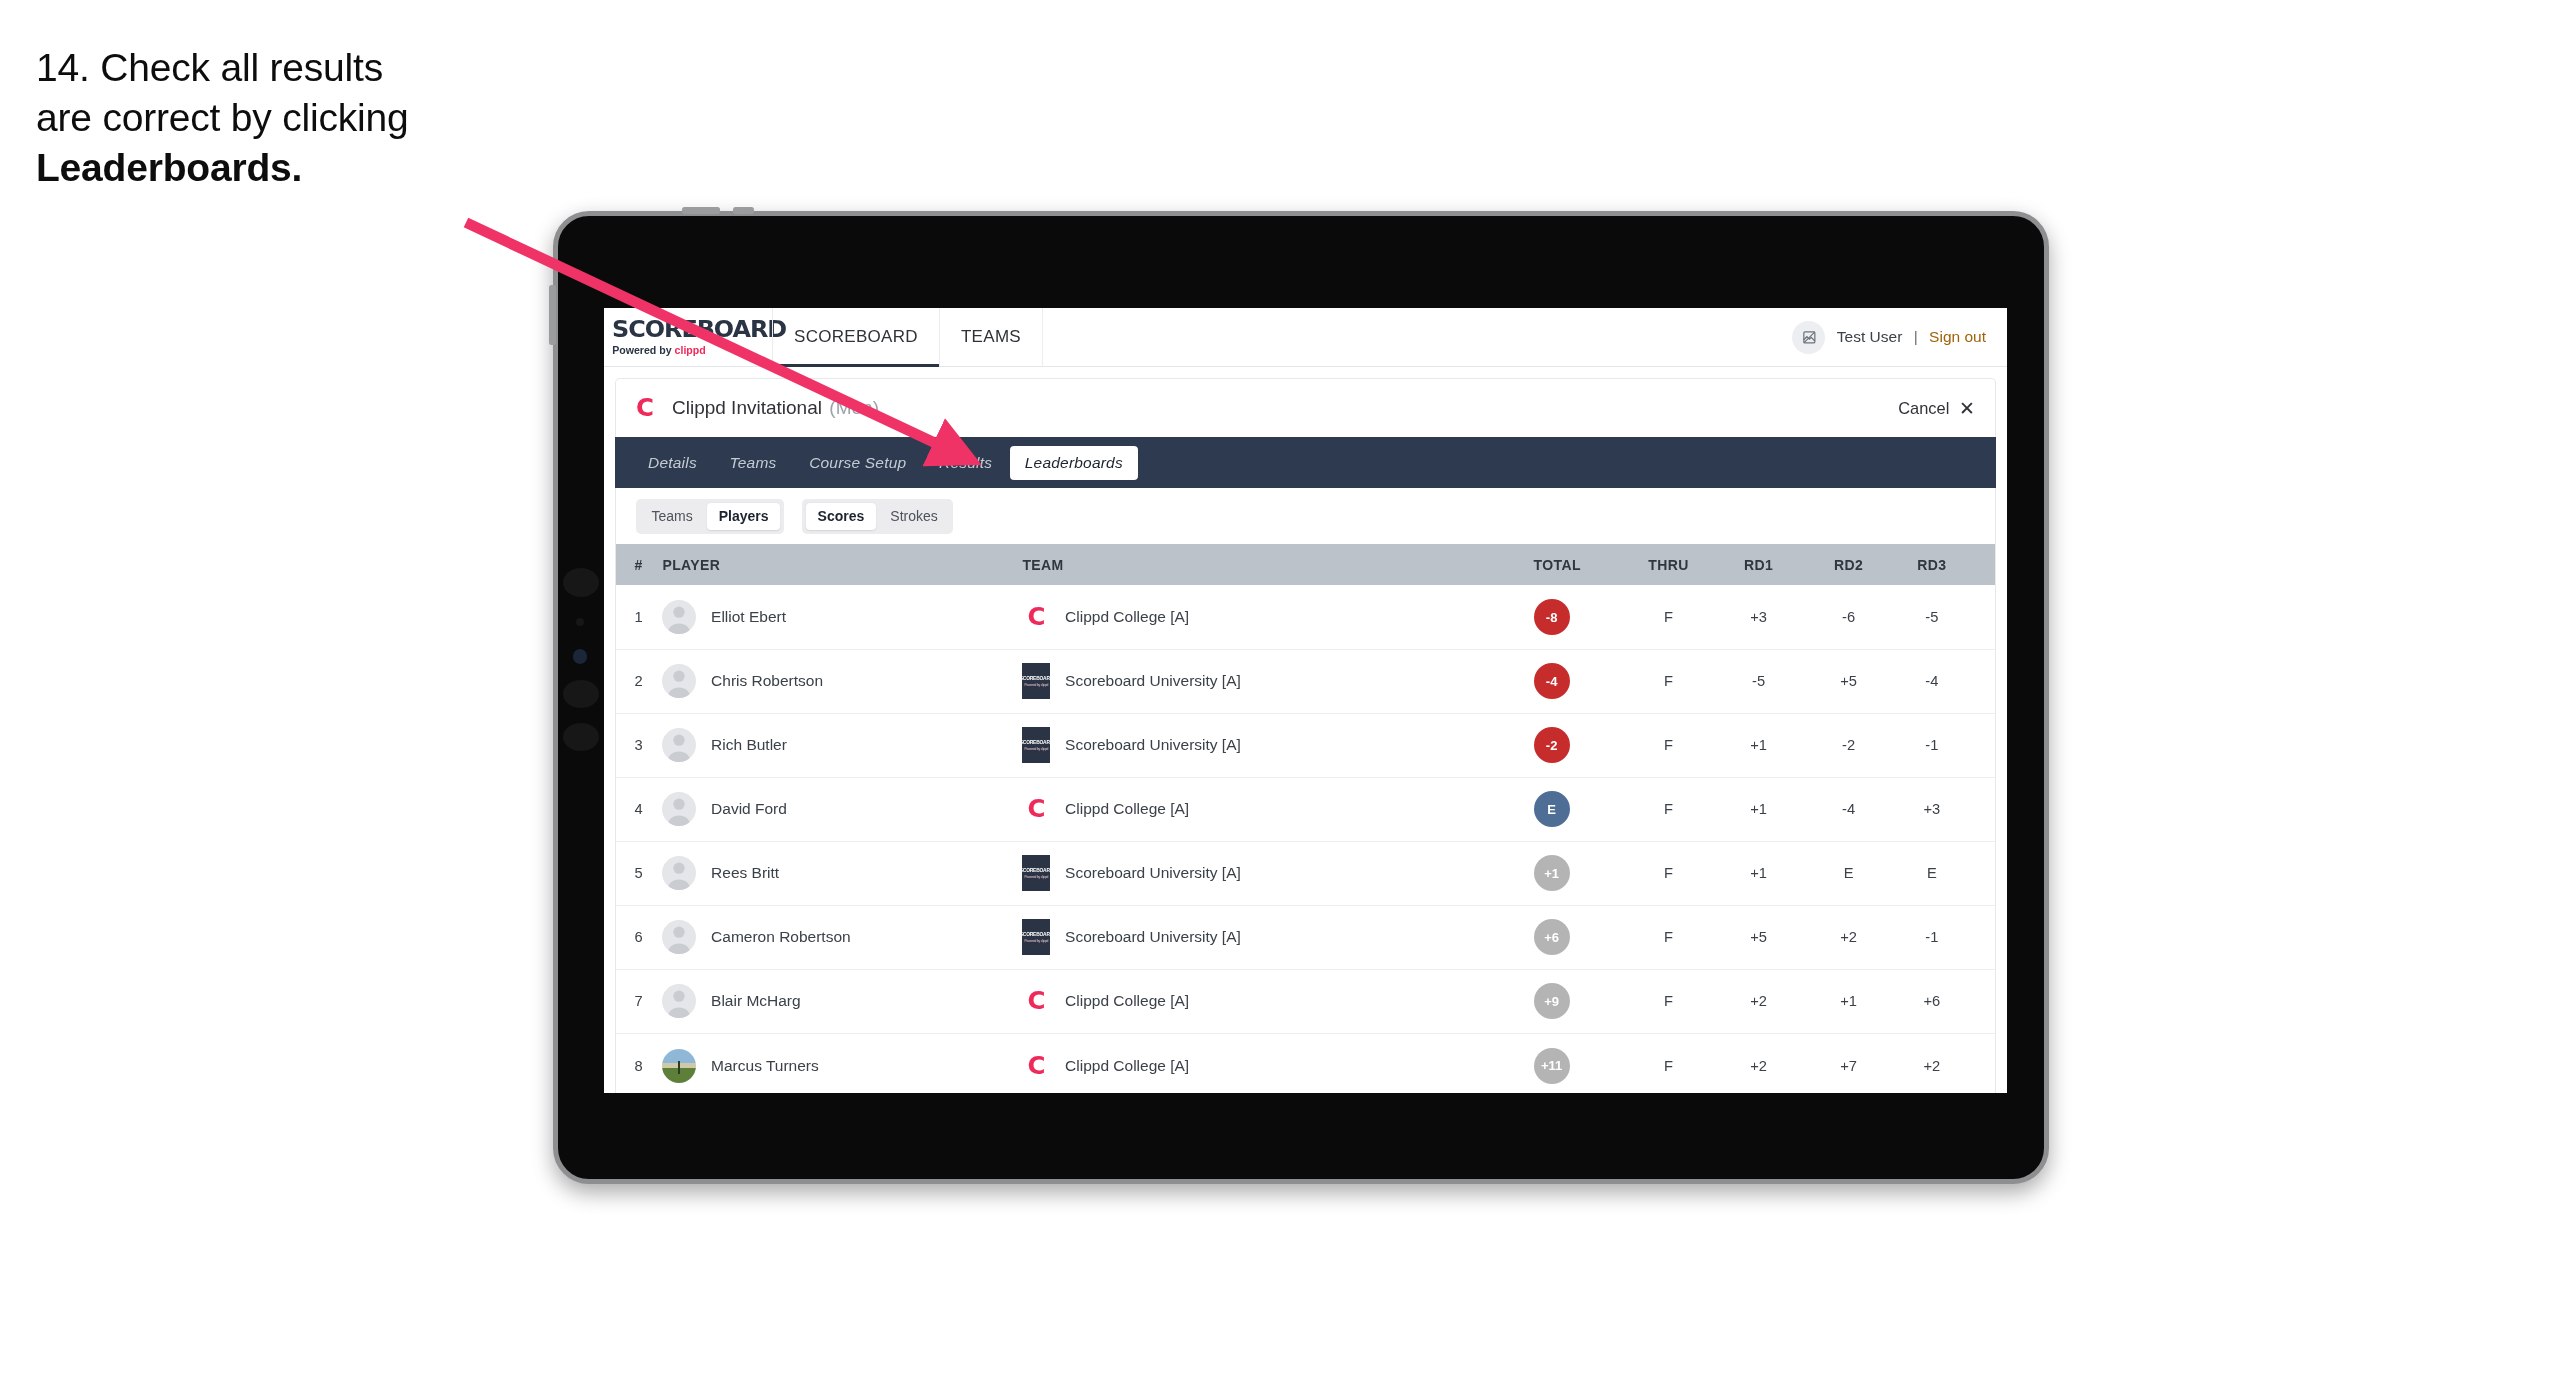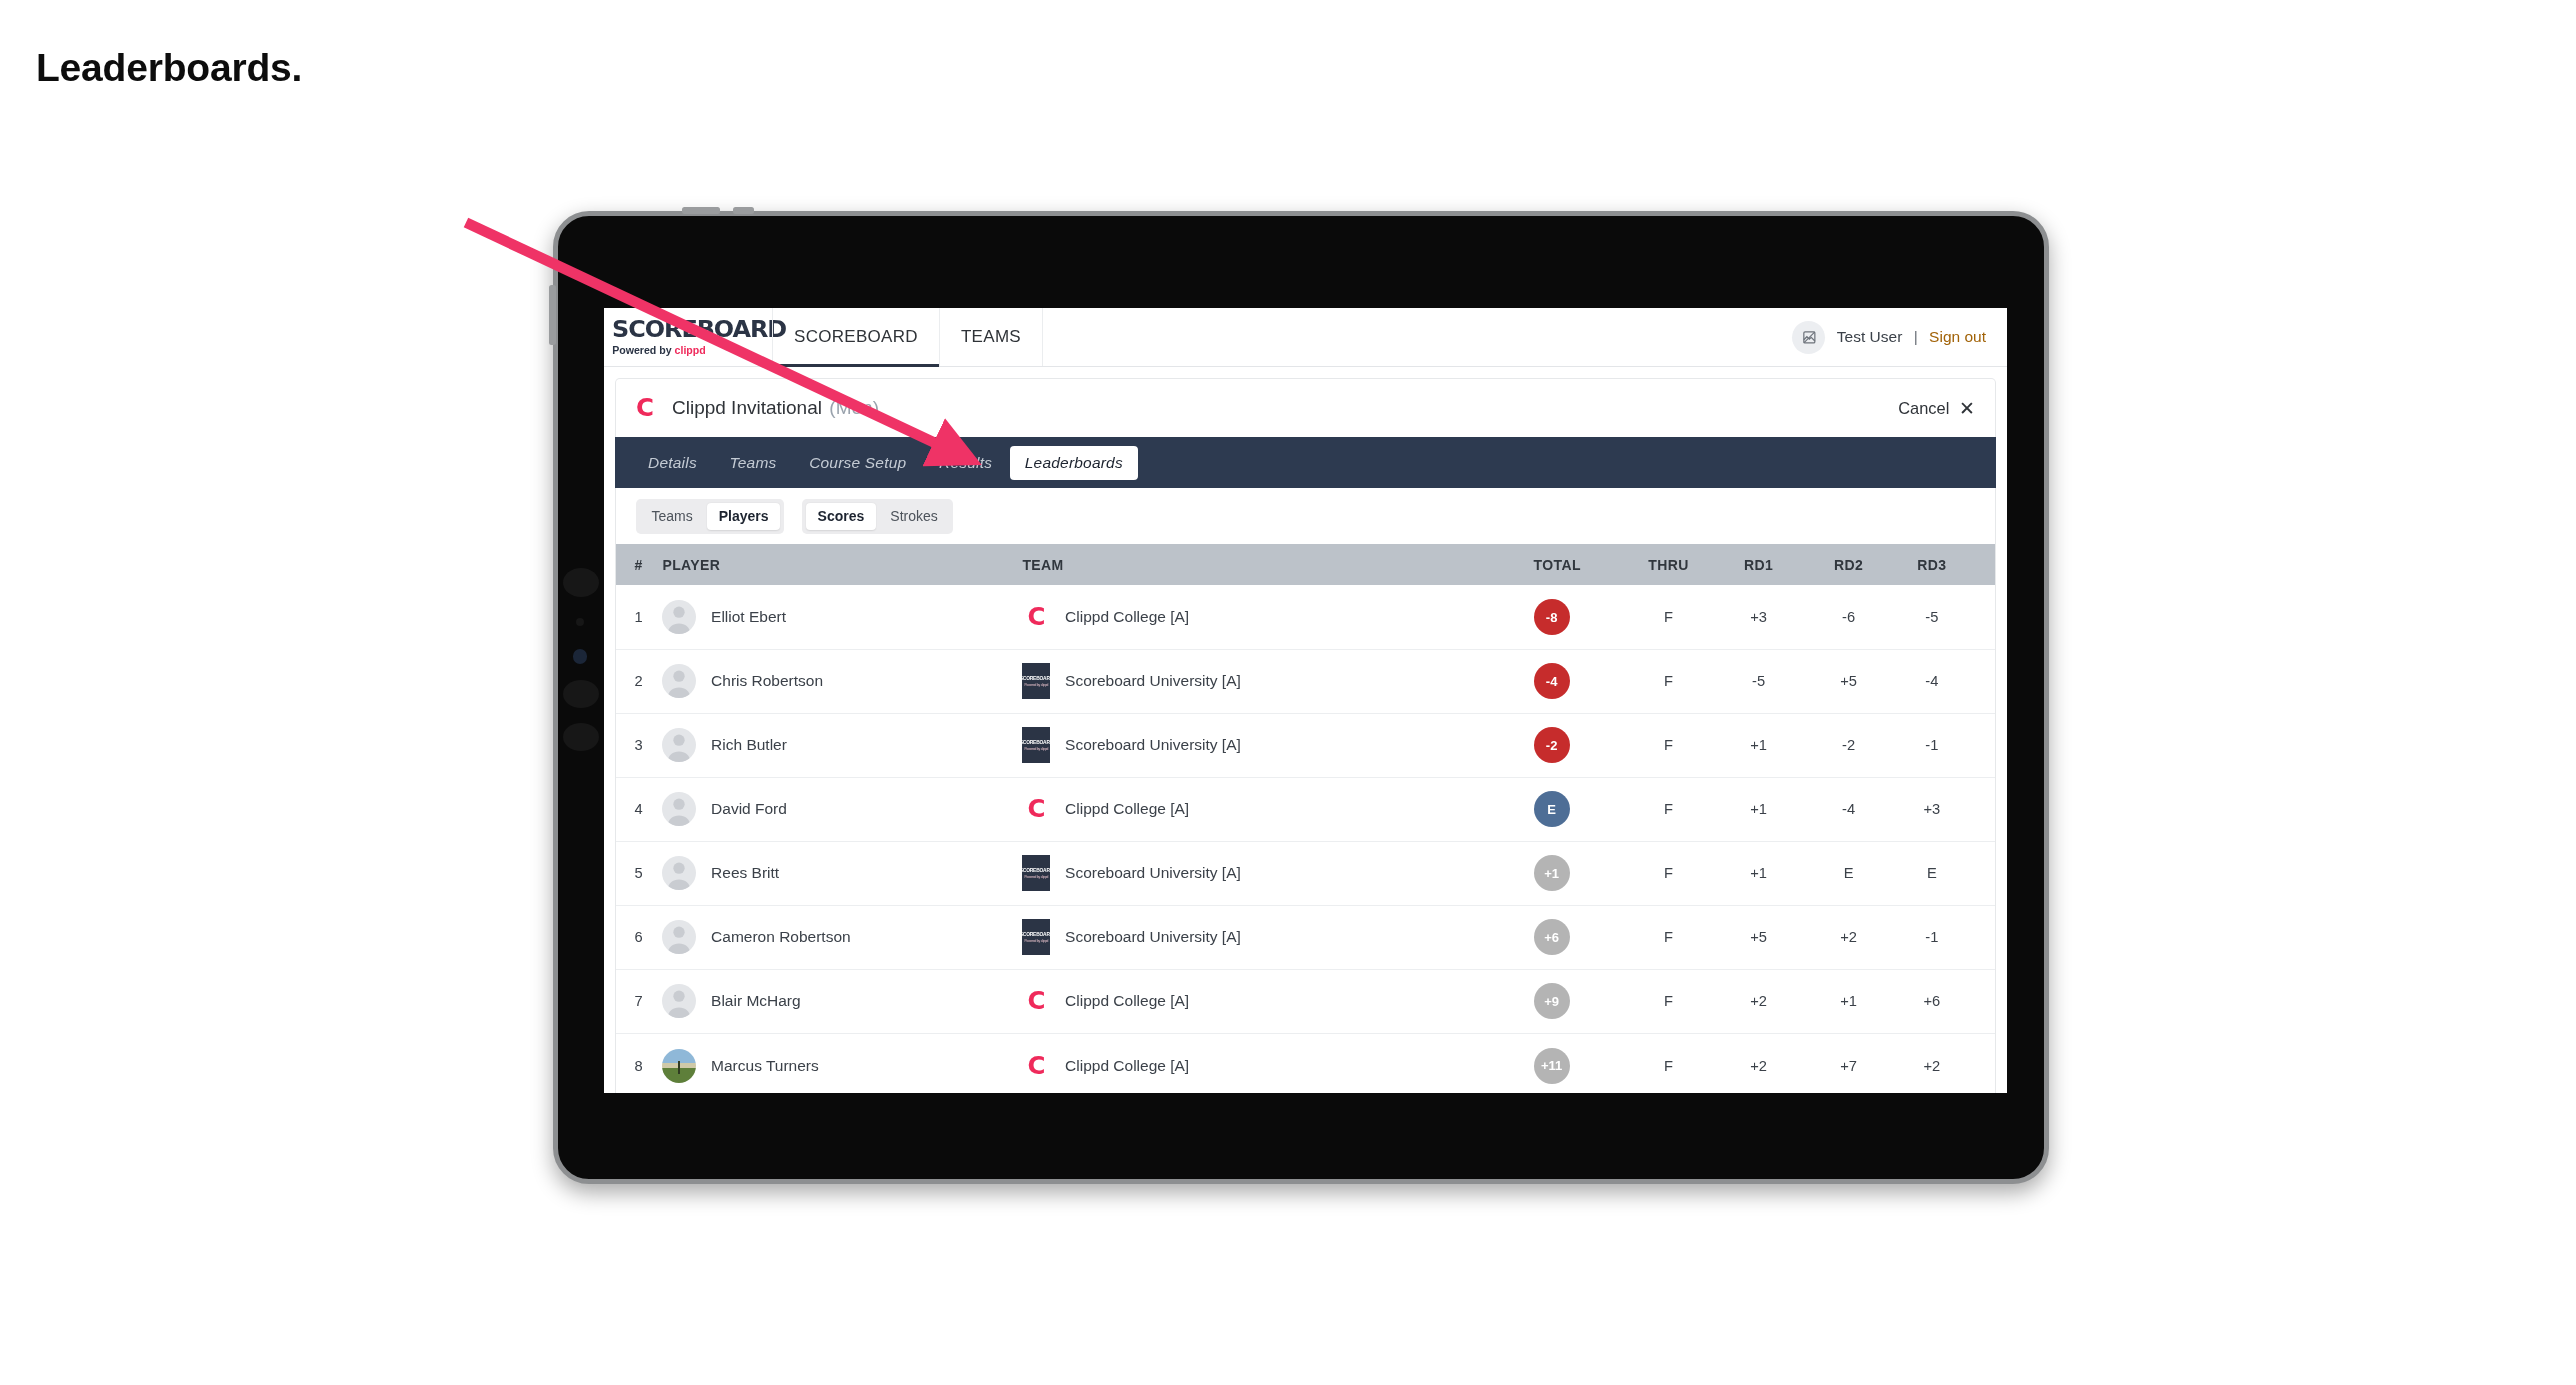--- a/index.html
+++ b/index.html
@@ -199,20 +199,22 @@
   .badge.red  { background:#c62c2c; }
   .badge.blue { background:#4e6e96; }
   .badge.gray { background:#b4b4b4; }
 </style>
 </head>
 <body>
 
 <div id="stage">
 
   <div id="caption">
+    <div>14. Check all results</div>
+    <div>are correct by clicking</div>
     <div class="bold">Leaderboards.</div>
   </div>
 
   <div id="tablet">
     <div class="tab-btn" id="btn-top-a"></div>
     <div class="tab-btn" id="btn-top-b"></div>
     <div class="tab-btn" id="btn-side-1"></div>
     <div class="cam-dot" id="cam-a"></div>
     <div class="cam-dot" id="cam-b"></div>
     <div class="cam-dot" id="cam-c"></div>

